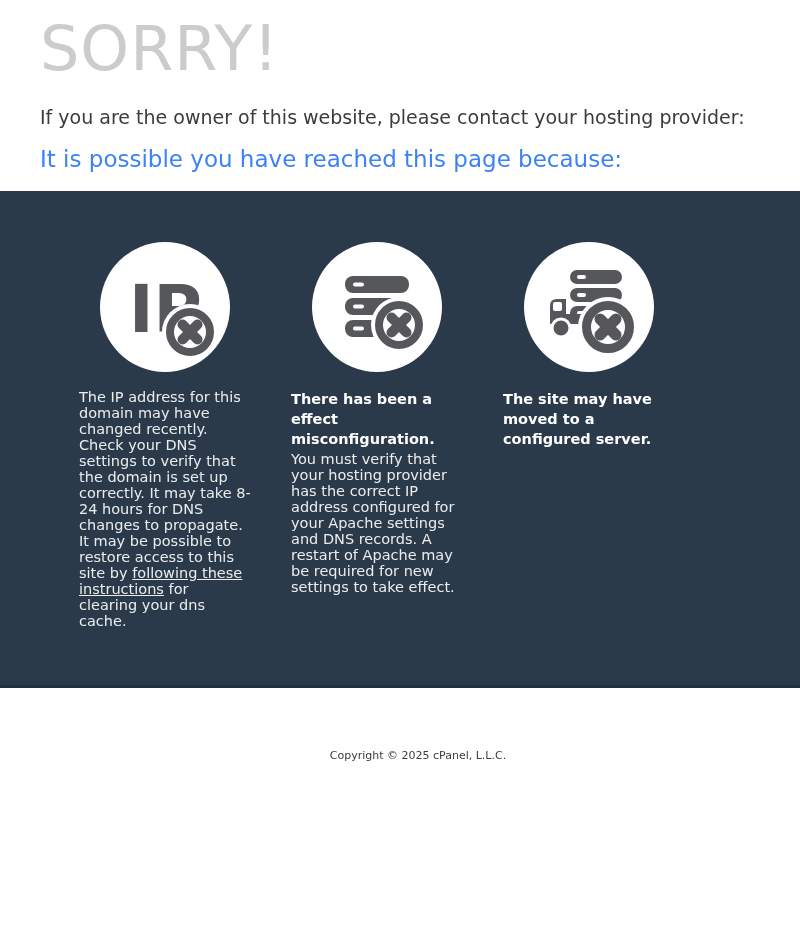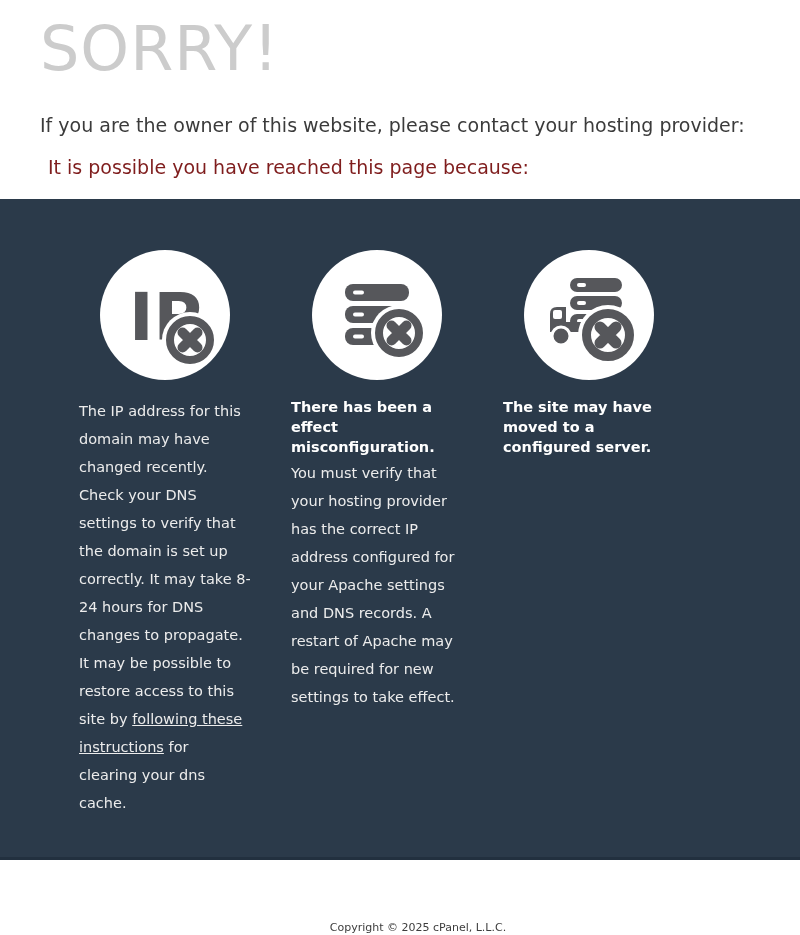--- a/index.html
+++ b/index.html
@@ -8,42 +8,42 @@
     width: 800px;
     min-height: 935px;
     background: #ffffff;
     font-family: "DejaVu Sans", "Liberation Sans", sans-serif;
     color: #3b3b3b;
   }
 
   
   .top-section { padding: 13px 40px 19px 40px; }
   .sorry-title {
-    margin: 0 0 28px 0;
+    margin: 0 0 20px 0;
     font-size: 62px;
     line-height: 72px;
     font-weight: 400;
     color: #cccccc;
     letter-spacing: 1px;
   }
   .intro {
     margin: 0;
     font-size: 19px;
     line-height: 25px;
     color: #3b3b3b;
   }
   .intro a {
     color: #4a86c8;
     text-decoration: underline;
   }
   .because {
-    margin: 17px 0 0 8px;
-    font-size: 19px;
+    margin: 17px 0 0 0;
+    font-size: 23px;
     line-height: 25px;
-    color: #7f1d1d;
+    color: #3b82f6;
   }
 
   
   .dark-section {
     background: #2b3a4a;
     padding: 51px 0 40px 0;
     border-bottom: 3px solid #22303f;
   }
   .columns {
     display: flex;
@@ -57,23 +57,23 @@
   }
   .icon-wrap svg { display: block; width: 130px; height: 130px; }
   .col-heading {
     margin: 0;
     font-size: 14.5px;
     line-height: 20px;
     font-weight: bold;
     color: #ffffff;
   }
   .col-body {
-    margin: 2px 0 0 0;
+    margin: 2px 0 16px 0;
     font-size: 14.5px;
-    line-height: 28px;
+    line-height: 16px;
     color: #ececec;
   }
   .col-body a {
     color: #ececec;
     text-decoration: underline;
   }
 
   
   .footer {
     padding: 57px 0 30px 0;

